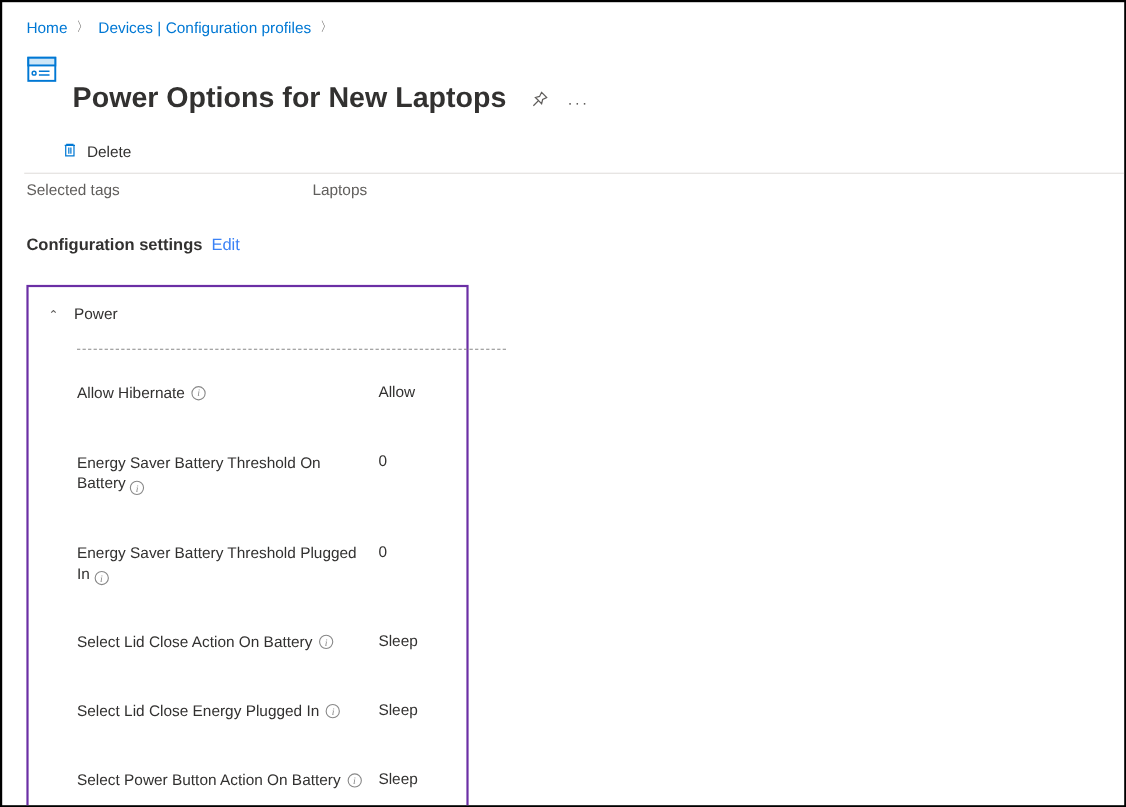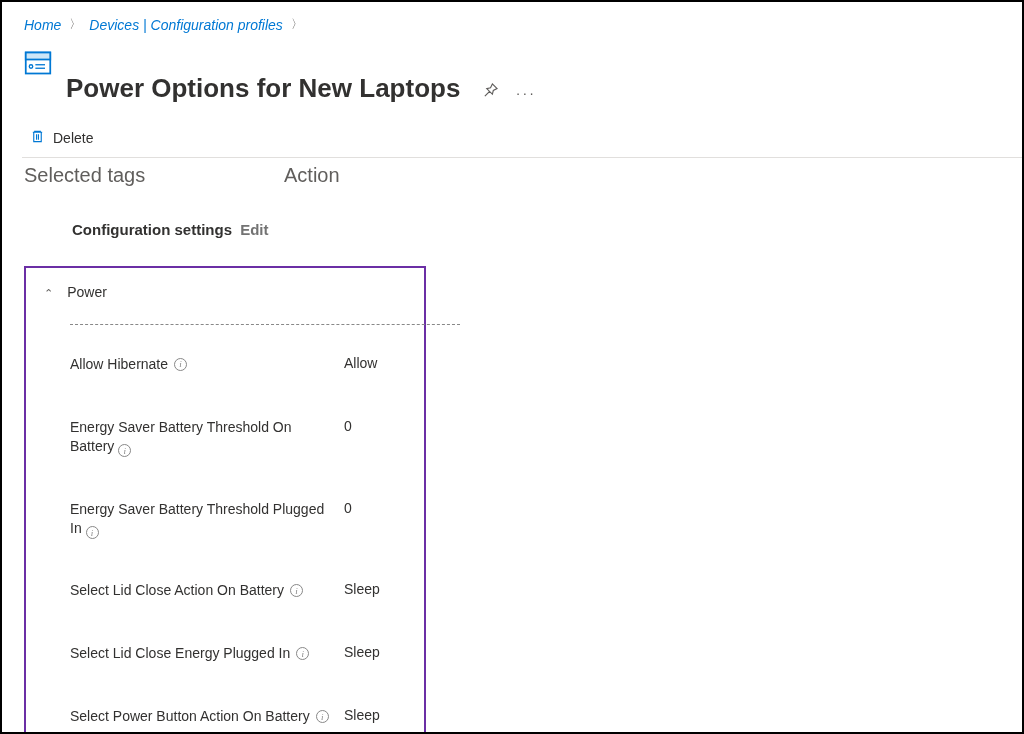--- a/index.html
+++ b/index.html
@@ -21,21 +21,20 @@
       font-size: 14px;
       display: flex;
       align-items: center;
       gap: 8px;
       color: #0078d4;
     }
     .breadcrumb a {
       color: #0078d4;
       text-decoration: none;
       cursor: pointer;
-      font-style: italic;
     }
     .breadcrumb .sep {
       color: #605e5c;
       font-size: 12px;
     }
     .title-row {
       display: flex;
       align-items: flex-start;
       padding: 4px 22px 2px 22px;
       gap: 14px;
@@ -62,60 +61,59 @@
       gap: 18px;
       margin-left: 18px;
       vertical-align: middle;
     }
     .subtitle {
       font-size: 13px;
       color: #605e5c;
       margin-top: 2px;
     }
     .toolbar {
-      padding: 22px 22px 6px 28px;
+      padding: 22px 22px 6px 54px;
       display: flex;
       align-items: center;
       gap: 8px;
     }
     .delete-btn {
       display: flex;
       align-items: center;
       gap: 8px;
       font-size: 14px;
       color: #323130;
       cursor: pointer;
     }
     .hr {
       border: none;
       border-top: 1px solid #e1dfdd;
       margin: 4px 0 0 20px;
     }
     .info-row {
       display: flex;
       padding: 6px 22px 4px 22px;
-      font-size: 20px;
+      font-size: 14px;
       color: #605e5c;
     }
     .info-row .label {
       width: 260px;
     }
     .section-title {
       padding: 30px 22px 10px 22px;
       font-size: 15px;
       color: #323130;
     }
     .section-title b {
       font-weight: 600;
-      margin-left: 48px;
     }
     .edit-link {
-      color: #737373;
-      cursor: pointer;
-      font-weight: 700;
+      color: #3b82f6;
+      cursor: pointer;
+      font-weight: 400;
       margin-left: 4px;
     }
     .panel-wrap {
       padding: 18px 22px 0 22px;
     }
     .panel {
       border: 2px solid #6b2fa5;
       width: 402px;
       padding: 10px 0 10px 0;
       min-height: 495px;
@@ -220,21 +218,21 @@
       </svg>
     </span>
     <span>Delete</span>
   </div>
 </div>
 
 <hr class="hr">
 
 <div class="info-row">
   <span class="label">Selected tags</span>
-  <span>Action</span>
+  <span>Laptops</span>
 </div>
 
 <div class="section-title">
   <b>Configuration settings</b>
   <span class="edit-link">Edit</span>
 </div>
 
 <div class="panel-wrap">
   <div class="panel">
     <div class="panel-header">

